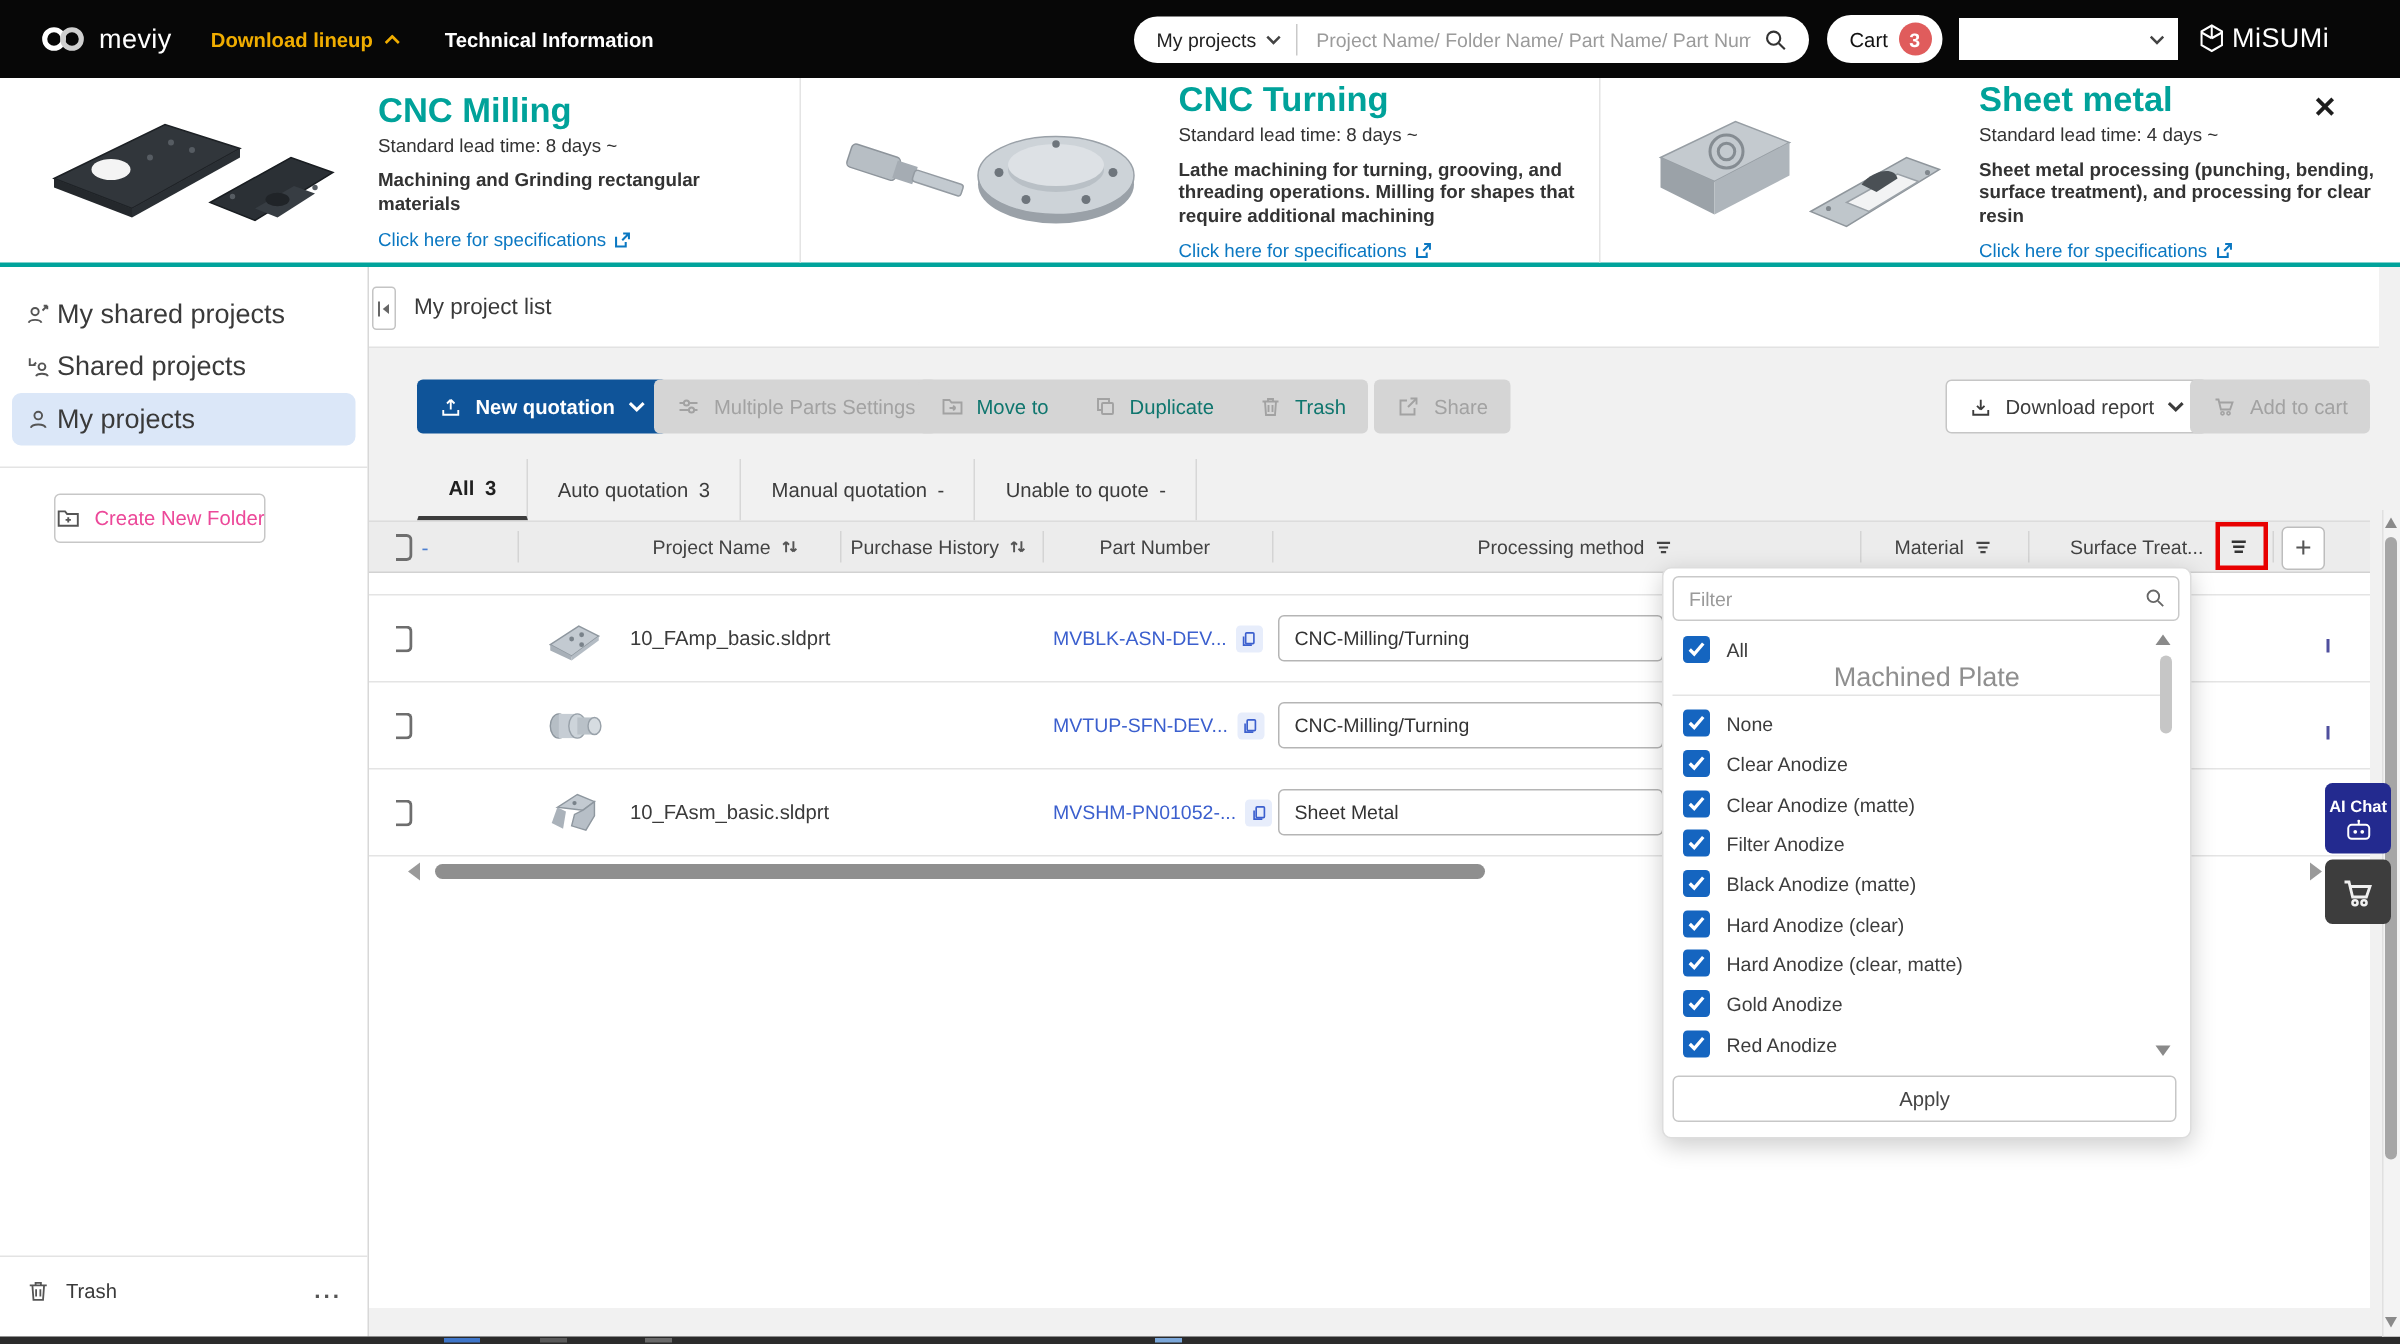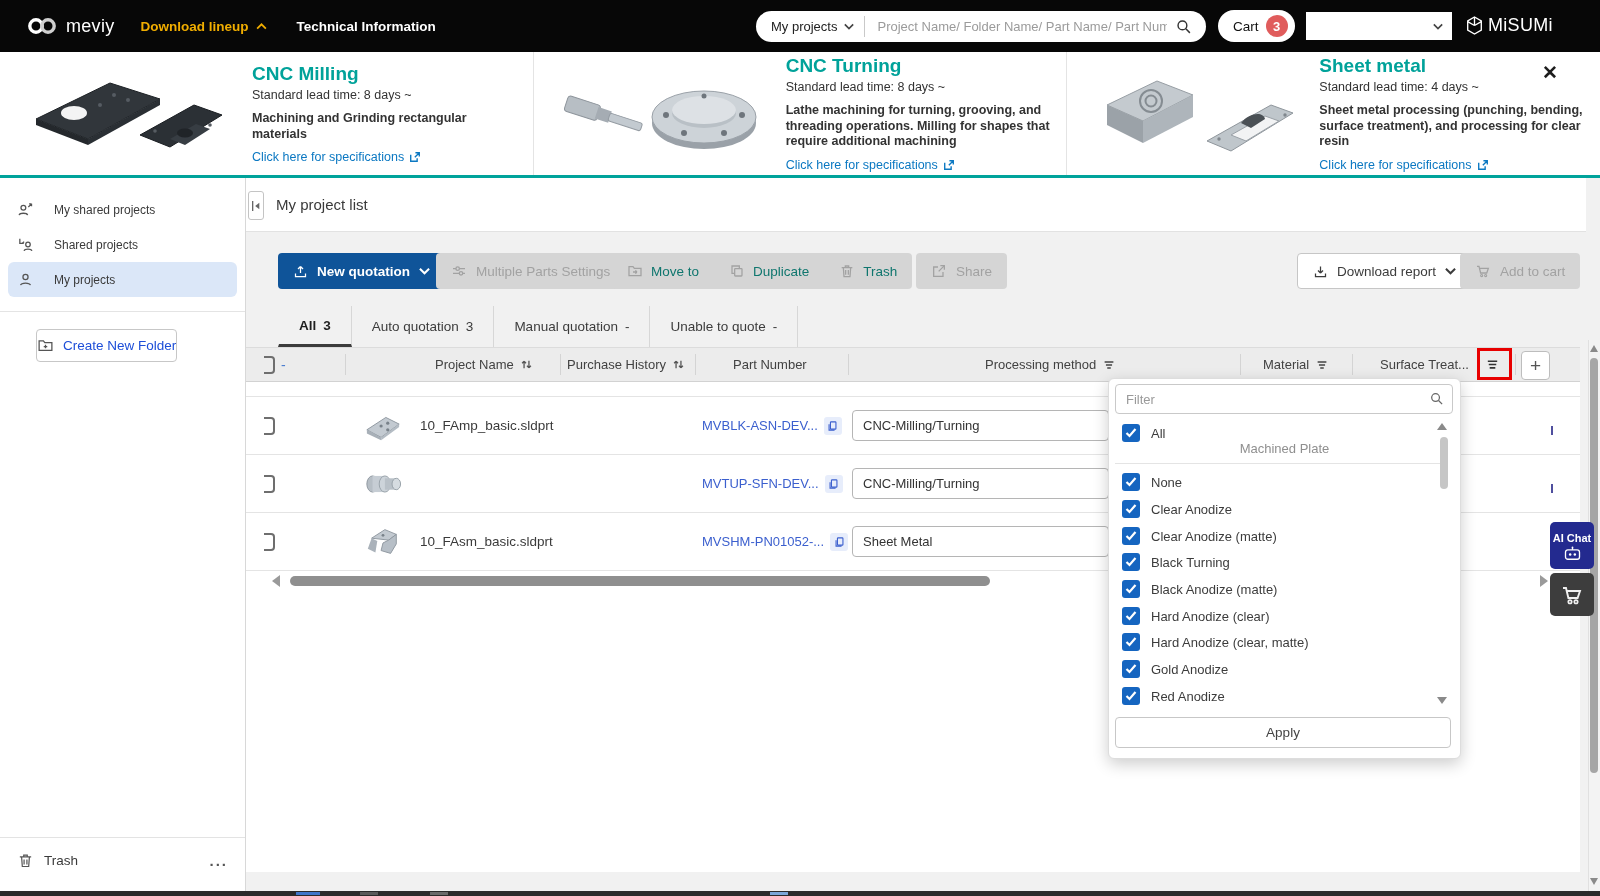--- a/index.html
+++ b/index.html
@@ -25,32 +25,32 @@
   .cartpill{position:absolute;left:1218px;top:10px;height:32px;background:#fff;border-radius:17px;display:flex;align-items:center;gap:7px;padding:0 7px 0 15px;color:#111;font-size:13.5px;cursor:pointer}
   .cartbadge{width:22px;height:22px;border-radius:50%;background:#e05c5c;color:#fff;font-size:13px;font-weight:bold;display:flex;align-items:center;justify-content:center}
   .langsel{position:absolute;left:1306px;top:12px;width:146px;height:28px;background:#fff;display:flex;align-items:center;justify-content:flex-end;padding-right:9px;cursor:pointer}
   .misumi{position:absolute;left:1466px;top:15px;display:flex;align-items:center;gap:5px;color:#fff;font-size:18px;font-weight:400;letter-spacing:.3px}
 
   
   .banner{position:absolute;left:0;top:52px;width:1600px;height:126px;background:#fff;border-bottom:3px solid #00a39b;display:flex}
   .bcard{flex:1;display:flex;align-items:center;gap:18px;padding:8px 14px 8px 22px}
   .bcard + .bcard{border-left:1px solid #e4e4e4}
   .bimg{width:212px;height:102px;flex:none}
-  .btxt h3{color:#00a29a;font-size:19px;margin-bottom:3px}
+  .btxt h3{color:#00a29a;font-size:23px;margin-bottom:3px}
   .blead{font-size:12.5px;color:#333;margin-bottom:9px}
   .bdesc{font-size:12.5px;font-weight:bold;color:#333;margin-bottom:8px;line-height:1.25;max-width:300px}
   .blink{font-size:12.5px;color:#0b78c2;display:flex;align-items:center;gap:5px;cursor:pointer}
   .bclose{position:absolute;right:42px;top:11px;font-size:19px;font-weight:bold;color:#1d1d1d;cursor:pointer;line-height:1}
 
   
   .sidebar{position:absolute;left:0;top:178px;width:246px;height:713px;background:#fff;border-right:1px solid #d8d8d8}
-  .sitem{display:flex;align-items:center;gap:20px;height:35px;margin:0 8px;padding:0 9px;font-size:12px;color:#3a3a3a;border-radius:6px;cursor:pointer}
+  .sitem{display:flex;align-items:center;gap:4px;height:35px;margin:0 8px;padding:0 9px;font-size:18px;color:#3a3a3a;border-radius:6px;cursor:pointer}
   .sitem.active{background:#dbe7f8}
   .sidediv{border-top:1px solid #e4e4e4;margin-top:14px}
-  .folderbtn{margin:17px 36px 0;height:33px;border:1px solid #c7c7c7;border-radius:4px;background:#fff;display:flex;align-items:center;justify-content:center;gap:9px;font-size:13.5px;color:#1d4ed8;cursor:pointer}
+  .folderbtn{margin:17px 36px 0;height:33px;border:1px solid #c7c7c7;border-radius:4px;background:#fff;display:flex;align-items:center;justify-content:center;gap:9px;font-size:13.5px;color:#ec4899;cursor:pointer}
   .sbottom{position:absolute;left:0;bottom:8px;width:100%;border-top:1px solid #e3e3e3;height:46px;display:flex;align-items:center;gap:10px;padding:0 17px}
   .sbottom .dots{margin-left:auto;font-weight:bold;letter-spacing:2px;color:#555;font-size:15px;cursor:pointer}
 
   
   .titlebar{position:absolute;left:246px;top:178px;width:1340px;height:54px;background:#fff;border-bottom:1px solid #e2e2e2}
   .collapsebtn{position:absolute;left:2px;top:13px;width:16px;height:29px;border:1px solid #c4c4c4;border-radius:3px;background:#fff;display:flex;align-items:center;justify-content:center;cursor:pointer;color:#555}
   .pagetitle{position:absolute;left:30px;top:18px;font-size:15px;color:#3a3a3a}
 
   .btn{display:inline-flex;align-items:center;gap:9px;height:36px;padding:0 15px;border-radius:4px;font-size:13.5px;background:#d5d5d5;color:#a2a2a2;border:none;cursor:default}
   .btn.primary{background:#0f5499;color:#fff;font-weight:bold;cursor:pointer}
@@ -85,21 +85,21 @@
   .harrow.left{left:272px;top:575px;border-right:8px solid #9a9a9a}
   .harrow.right{left:1540px;top:575px;border-left:8px solid #9a9a9a}
 
   
   .popup{position:absolute;left:1108px;top:378px;width:353px;height:381px;background:#fff;border:1px solid #ddd;border-radius:6px;box-shadow:0 5px 16px rgba(0,0,0,.2);z-index:50}
   .popup .filterinput{position:absolute;left:6px;right:7px;top:5px;height:30px;border:1px solid #c9c9c9;border-radius:4px;padding:0 32px 0 10px;font-size:13px;color:#444;outline:none;font-family:"Liberation Sans",sans-serif}
   .popup .filterinput::placeholder{color:#9a9a9a}
   .psearch{position:absolute;right:16px;top:12px;color:#666}
   .opt{position:absolute;left:13px;display:flex;align-items:center;gap:11px;font-size:13px;color:#3c3c3c;height:22px;cursor:pointer}
   .cb{width:18px;height:18px;border-radius:3px;background:#1565c0;display:flex;align-items:center;justify-content:center;flex:none}
-  .grouplabel{position:absolute;left:0;width:100%;top:62px;text-align:center;font-size:13px;color:#8f8f8f}
+  .grouplabel{position:absolute;left:0;width:100%;top:62px;text-align:center;font-size:18px;color:#8f8f8f}
   .popup .hr{position:absolute;left:6px;right:16px;top:84px;border-top:1px solid #e4e4e4}
   .applybtn{position:absolute;left:6px;right:9px;top:338px;height:31px;background:#fff;border:1px solid #c7c7c7;border-radius:4px;font-size:13.5px;color:#444;display:flex;align-items:center;justify-content:center;cursor:pointer}
   .pscroll-up{position:absolute;right:13px;top:44px;width:0;height:0;border-left:5px solid transparent;border-right:5px solid transparent;border-bottom:7px solid #8a8a8a}
   .pscroll-dn{position:absolute;right:13px;top:318px;width:0;height:0;border-left:5px solid transparent;border-right:5px solid transparent;border-top:7px solid #8a8a8a}
   .pscroll-th{position:absolute;right:12px;top:58px;width:8px;height:52px;border-radius:4px;background:#c6c6c6;cursor:grab}
 
   
   .redbox{position:absolute;left:1477px;top:348px;width:35px;height:32px;border:3px solid #e80000;z-index:70;pointer-events:none}
 
   
@@ -678,21 +678,21 @@
           </svg>
         </span>
       <span>Clear Anodize (matte)</span>
     </div>
     <div class="opt" style="top:172px">
       <span class="cb">
           <svg width="12" height="10" viewBox="0 0 12 10">
             <path d="M1.5 5l3 3 6-7" fill="none" stroke="#fff" stroke-width="2.2"></path>
           </svg>
         </span>
-      <span>Black Turning</span>
+      <span>Filter Anodize</span>
     </div>
     <div class="opt" style="top:199px">
       <span class="cb">
           <svg width="12" height="10" viewBox="0 0 12 10">
             <path d="M1.5 5l3 3 6-7" fill="none" stroke="#fff" stroke-width="2.2"></path>
           </svg>
         </span>
       <span>Black Anodize (matte)</span>
     </div>
     <div class="opt" style="top:226px">

